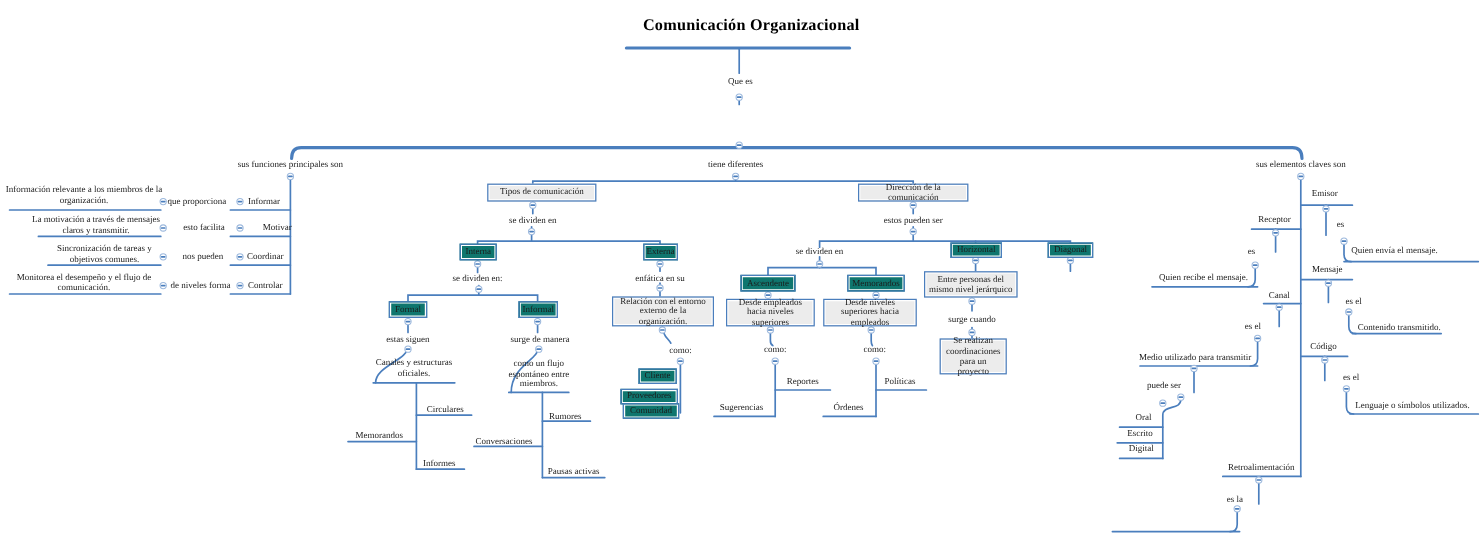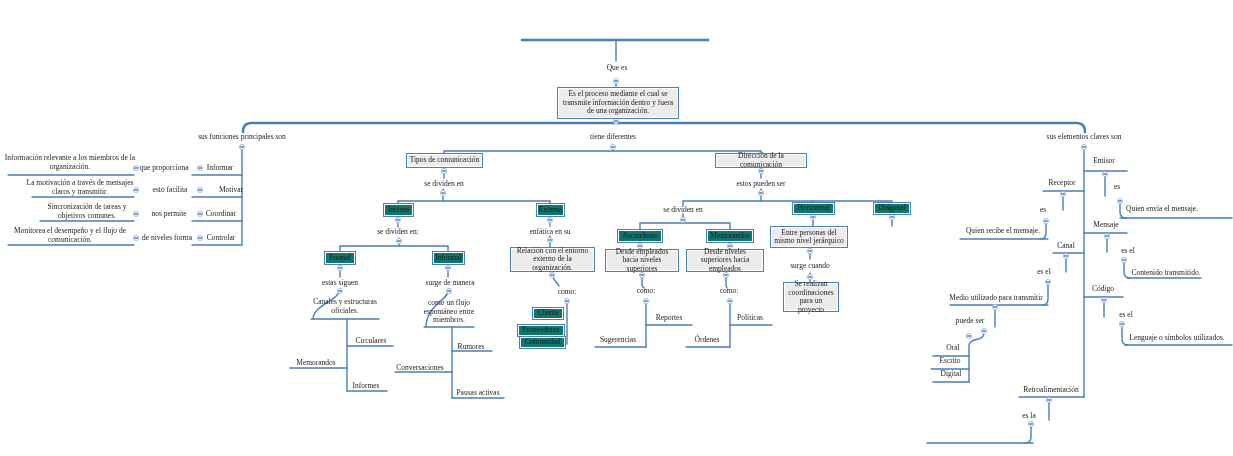--- a/index.html
+++ b/index.html
@@ -333,41 +333,41 @@
       <g>
         <circle cx="1049" cy="400" r="2.6" fill="#fff" stroke="#9db9dd" stroke-width="0.9"></circle>
         <line x1="1047.7" x2="1050.3" y1="400" y2="400" stroke="#9db9dd" stroke-width="0.8"></line>
       </g>
       <g>
         <circle cx="1031" cy="424" r="2.6" fill="#fff" stroke="#9db9dd" stroke-width="0.9"></circle>
         <line x1="1029.7" x2="1032.3" y1="424" y2="424" stroke="#9db9dd" stroke-width="0.8"></line>
       </g>
     </svg>
 
+  <div class="maptitle" style="left:626px;top:13px;">Comunicación Organizacional</div>
   <div class="lbl" style="left:617px;top:64px;">Que es</div>
-  <div class="box primary" style="left:557px;top:87px;width:122px;height:32px;">Es el proceso mediante el cual se transmite información dentro y fuera de una organización.</div>
 
   <div class="lbl" style="left:242px;top:133px;">sus funciones principales son</div>
   <div class="lbl" style="left:613px;top:133px;">tiene diferentes</div>
   <div class="lbl" style="left:1084px;top:133px;">sus elementos claves son</div>
 
   <div class="lbl wrap" style="left:70px;top:154px;width:132px;">Información relevante a los miembros de la organización.</div>
   <div class="lbl" style="left:164px;top:164px;">que proporciona</div>
   <div class="lbl" style="left:220px;top:164px;">Informar</div>
   <div class="lbl wrap" style="left:80px;top:179px;width:120px;">La motivación a través de mensajes claros y transmitir.</div>
   <div class="lbl" style="left:170px;top:186px;">esto facilita</div>
   <div class="lbl" style="left:231px;top:186px;">Motivar</div>
   <div class="lbl wrap" style="left:87px;top:203px;width:105px;">Sincronización de tareas y objetivos comunes.</div>
-  <div class="lbl" style="left:169px;top:210px;">nos permite</div>
+  <div class="lbl" style="left:169px;top:210px;">nos pueden</div>
   <div class="lbl" style="left:221px;top:210px;">Coordinar</div>
   <div class="lbl wrap" style="left:70px;top:227px;width:132px;">Monitorea el desempeño y el flujo de comunicación.</div>
   <div class="lbl" style="left:167px;top:234px;">de niveles forma</div>
   <div class="lbl" style="left:221px;top:234px;">Controlar</div>
 
-  <div class="box" style="left:406px;top:153px;width:77px;height:15px;">Tipos de comunicación</div>
+  <div class="box" style="left:406px;top:153px;width:91px;height:15px;">Tipos de comunicación</div>
   <div class="lbl" style="left:444px;top:180px;">se dividen en</div>
   <div class="box lt" style="left:383px;top:203px;width:31px;height:14px;">Interna</div>
   <div class="box lt" style="left:536px;top:203px;width:29px;height:14px;">Externa</div>
   <div class="lbl" style="left:398px;top:228px;">se dividen en:</div>
   <div class="lbl" style="left:550px;top:228px;">enfática en su</div>
 
   <div class="box lt" style="left:324px;top:251px;width:32px;height:14px;">Formal</div>
   <div class="box lt" style="left:432px;top:251px;width:33px;height:14px;">Informal</div>
   <div class="lbl" style="left:340px;top:279px;">estas siguen</div>
   <div class="lbl" style="left:450px;top:279px;">surge de manera</div>

